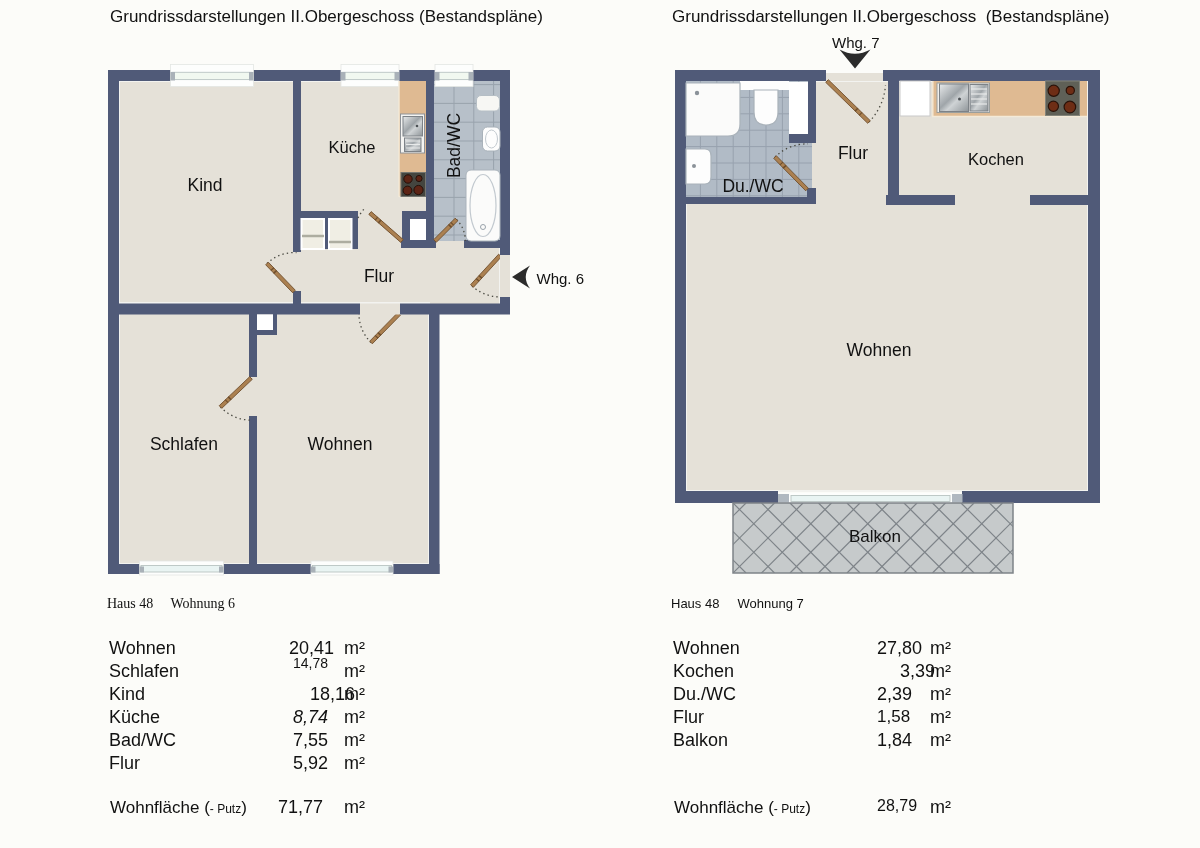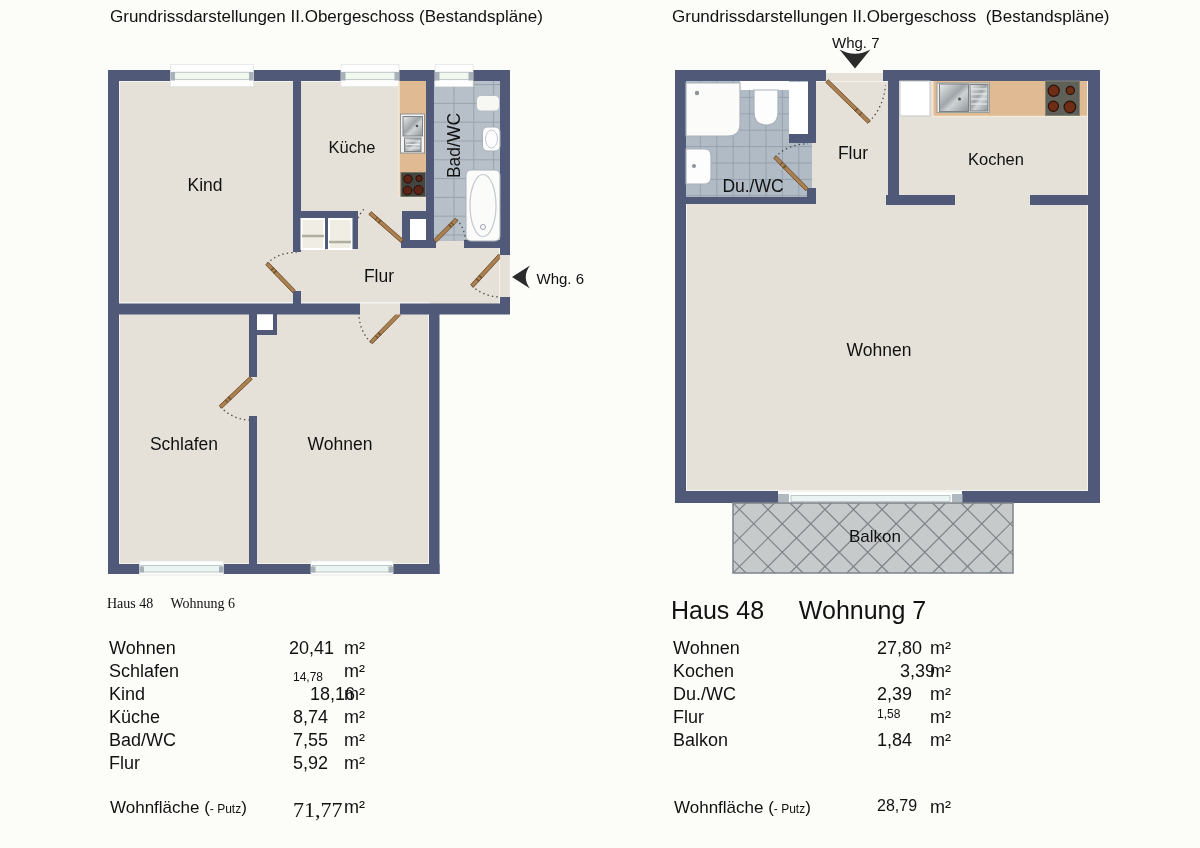--- a/index.html
+++ b/index.html
@@ -382,36 +382,36 @@
 <text x="753" y="191.5" font-size="17.5" text-anchor="middle" fill="#111">Du./WC</text>
 <text x="853" y="159" font-size="17.5" text-anchor="middle" fill="#111">Flur</text>
 <text x="996" y="165" font-size="16.5" text-anchor="middle" fill="#111">Kochen</text>
 <text x="879" y="356" font-size="17.5" text-anchor="middle" fill="#111">Wohnen</text>
 <text x="875" y="542" font-size="17" text-anchor="middle" fill="#111">Balkon</text>
 <text x="832" y="47.5" font-size="15" fill="#111">Whg. 7</text>
 </svg>
 
 <div style="position:absolute;left:107px;top:596px;font-size:14px;font-family:Liberation Serif, serif;">Haus 48&nbsp;&nbsp;&nbsp;&nbsp; Wohnung 6</div>
 
-<div style="position:absolute;left:671px;top:596px;font-size:25px;">Haus 48&nbsp;&nbsp;&nbsp;&nbsp; Wohnung 7</div>
+<div style="position:absolute;left:671px;top:596px;font-size:13px;">Haus 48&nbsp;&nbsp;&nbsp;&nbsp; Wohnung 7</div>
 
 <div style="position:absolute;left:109px;top:638.0px;font-size:18px;">Wohnen</div>
 <div style="position:absolute;left:289px;top:638.0px;font-size:18px;">20,41</div>
 <div style="position:absolute;left:344px;top:638.0px;font-size:18px;">m²</div>
 
 <div style="position:absolute;left:109px;top:660.9px;font-size:18px;">Schlafen</div>
-<div style="position:absolute;left:293px;top:670px;font-size:12px;">14,78</div>
+<div style="position:absolute;left:293px;top:655px;font-size:14px;">14,78</div>
 <div style="position:absolute;left:344px;top:660.9px;font-size:18px;">m²</div>
 
 <div style="position:absolute;left:109px;top:683.8px;font-size:18px;">Kind</div>
 <div style="position:absolute;left:293px;top:683.8px;font-size:18px;margin-left:17px;">18,16</div>
 <div style="position:absolute;left:344px;top:683.8px;font-size:18px;">m²</div>
 
 <div style="position:absolute;left:109px;top:706.7px;font-size:18px;">Küche</div>
-<div style="position:absolute;left:293px;top:706.7px;font-size:18px;">8,74</div>
+<div style="position:absolute;left:293px;top:706.7px;font-size:18px;font-style:italic;">8,74</div>
 <div style="position:absolute;left:344px;top:706.7px;font-size:18px;">m²</div>
 
 <div style="position:absolute;left:109px;top:729.6px;font-size:18px;">Bad/WC</div>
 <div style="position:absolute;left:293px;top:729.6px;font-size:18px;">7,55</div>
 <div style="position:absolute;left:344px;top:729.6px;font-size:18px;">m²</div>
 
 <div style="position:absolute;left:109px;top:752.5px;font-size:18px;">Flur</div>
 <div style="position:absolute;left:293px;top:752.5px;font-size:18px;">5,92</div>
 <div style="position:absolute;left:344px;top:752.5px;font-size:18px;">m²</div>
 
@@ -421,25 +421,25 @@
 
 <div style="position:absolute;left:673px;top:660.9px;font-size:18px;">Kochen</div>
 <div style="position:absolute;left:900px;top:660.9px;font-size:18px;">3,39</div>
 <div style="position:absolute;left:930px;top:660.9px;font-size:18px;">m²</div>
 
 <div style="position:absolute;left:673px;top:683.8px;font-size:18px;">Du./WC</div>
 <div style="position:absolute;left:877px;top:683.8px;font-size:18px;">2,39</div>
 <div style="position:absolute;left:930px;top:683.8px;font-size:18px;">m²</div>
 
 <div style="position:absolute;left:673px;top:706.7px;font-size:18px;">Flur</div>
-<div style="position:absolute;left:877px;top:706.7px;font-size:12px;">1,58</div>
+<div style="position:absolute;left:877px;top:706.7px;font-size:17px;">1,58</div>
 <div style="position:absolute;left:930px;top:706.7px;font-size:18px;">m²</div>
 
 <div style="position:absolute;left:673px;top:729.6px;font-size:18px;">Balkon</div>
 <div style="position:absolute;left:877px;top:729.6px;font-size:18px;">1,84</div>
 <div style="position:absolute;left:930px;top:729.6px;font-size:18px;">m²</div>
 
 <div style="position:absolute;left:110px;top:797.5px;font-size:17px;">Wohnfläche (<span style="font-size:12px;">- Putz</span>)</div>
-<div style="position:absolute;left:293px;top:796.5px;font-size:22px;font-family:Liberation Serif, serif;">71,77</div>
+<div style="position:absolute;left:278px;top:796.5px;font-size:18px;">71,77</div>
 <div style="position:absolute;left:344px;top:796.5px;font-size:18px;">m²</div>
 
 <div style="position:absolute;left:674px;top:797.5px;font-size:17px;">Wohnfläche (<span style="font-size:12px;">- Putz</span>)</div>
 <div style="position:absolute;left:877px;top:796.5px;font-size:16px;">28,79</div>
 <div style="position:absolute;left:930px;top:796.5px;font-size:18px;">m²</div>
 </body></html>

